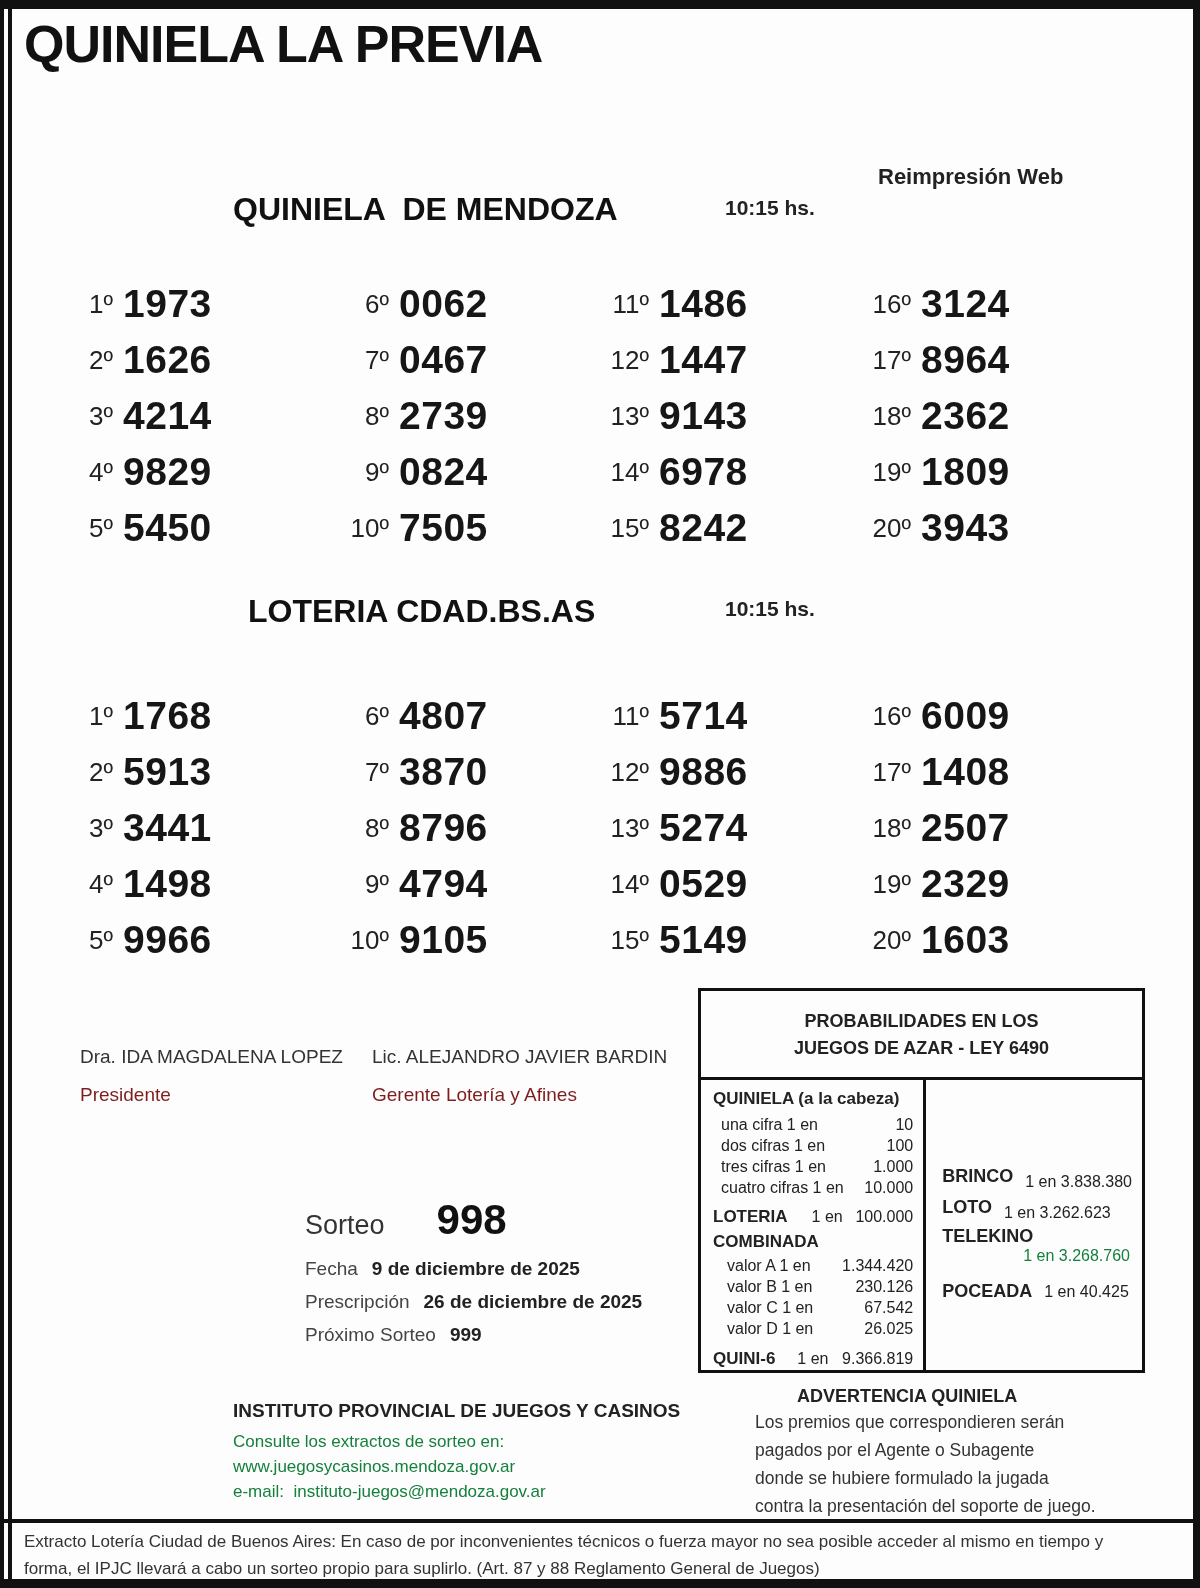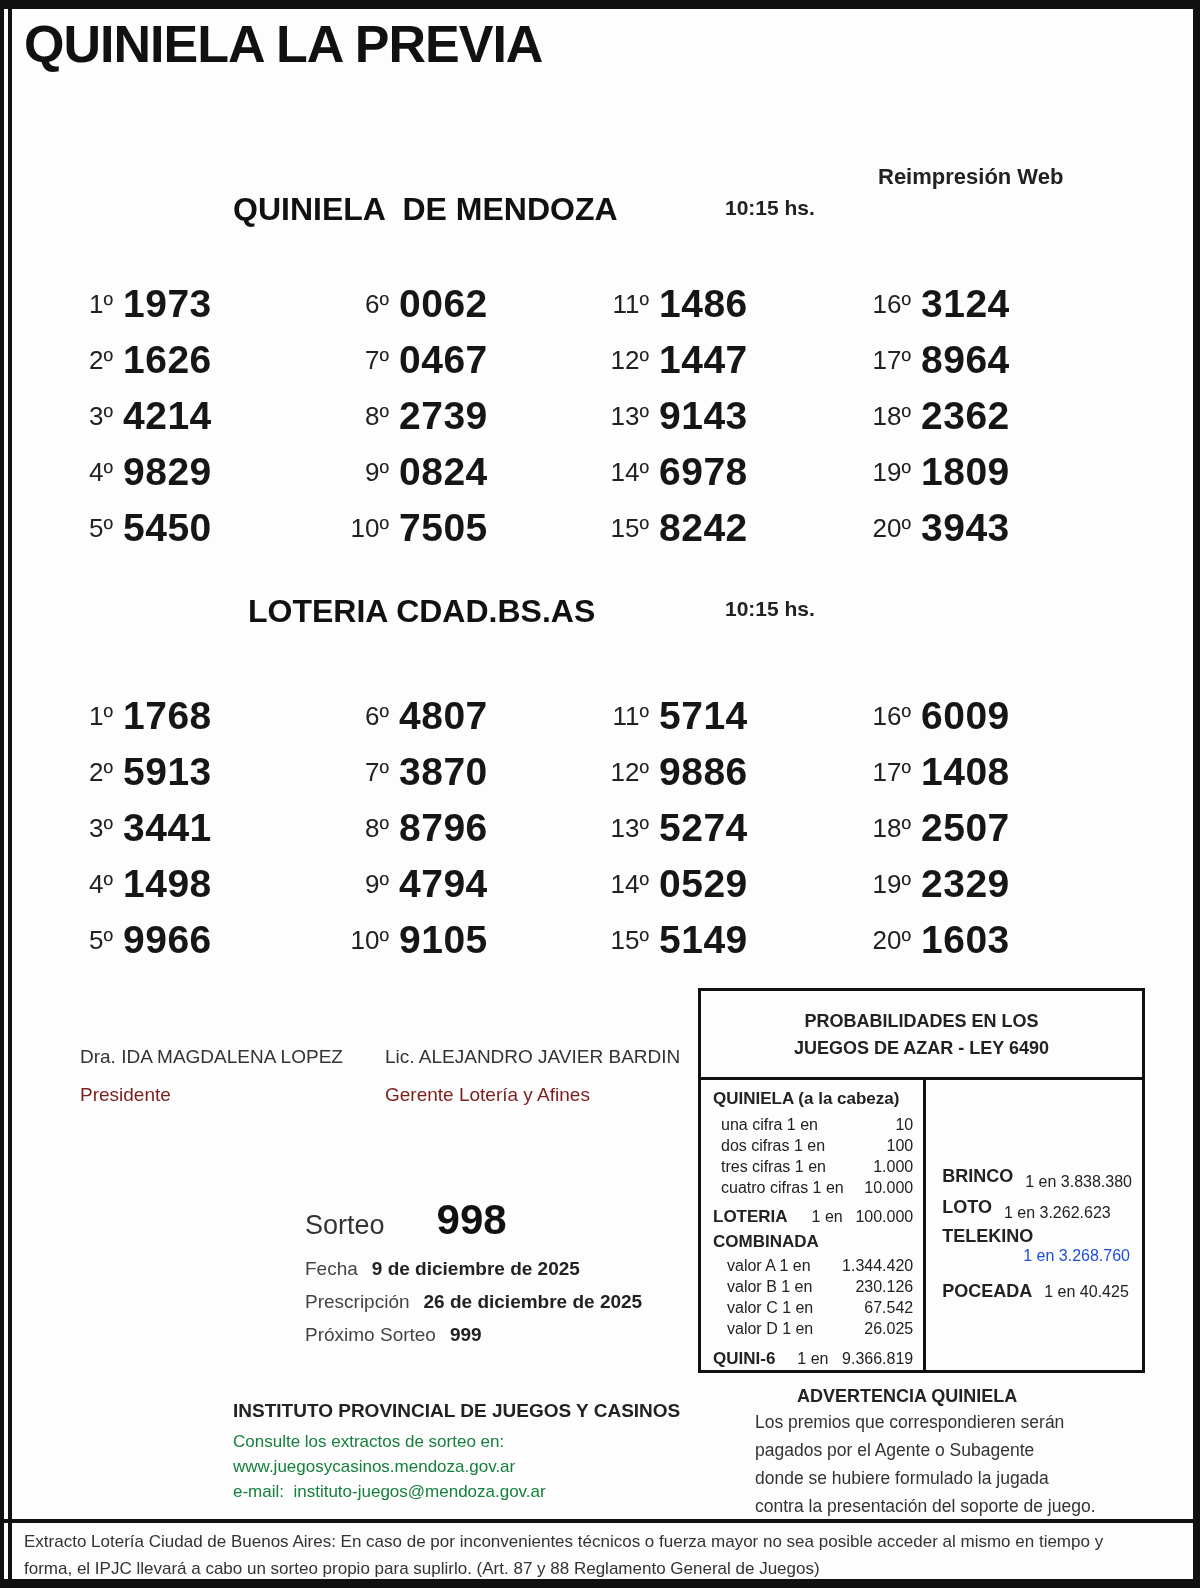--- a/index.html
+++ b/index.html
@@ -66,21 +66,21 @@
   .indent1{padding-left:8px;}
   .indent2{padding-left:14px;line-height:22px;}
   .row-loteria{margin-top:8px;align-items:baseline;}
   .row-loteria .mid{margin-left:24px;font-size:16px;}
   .row-comb{margin-top:5px;}
   .row-quini{margin-top:9px;align-items:baseline;}
   .row-quini .mid{margin-left:22px;font-size:16px;}
   .game{display:flex;align-items:flex-start;}
   .g-name{font-size:18px;font-weight:bold;color:#222;}
   .g-val{font-size:16px;color:#222;margin-left:12px;padding-top:7px;white-space:nowrap;}
-  .g-val-line{font-size:16px;color:#1d4ed8;text-align:right;padding-right:2px;white-space:nowrap;}
+  .g-val-line{font-size:16px;color:#15803d;text-align:right;padding-right:2px;white-space:nowrap;}
   .mt6{margin-top:6px;} .mt4{margin-top:4px;} .mt14{margin-top:16px;}
 
   .adv-title{left:797px;top:1386px;font-size:18px;font-weight:bold;color:#222;}
   .adv-lines{left:755px;top:1408px;width:400px;}
   .adv-lines div{font-size:17.5px;color:#333;line-height:28px;white-space:pre;}
 
   .inst-block{left:233px;top:1400px;}
   .inst-name{font-size:19px;font-weight:bold;color:#222;}
   .inst-lines{margin-top:7px;}
   .inst-lines div{font-size:17px;color:#15803d;line-height:25px;white-space:pre;}
@@ -310,21 +310,21 @@
       <div class="result-cell">
         <span class="ord">20º</span>
         <span class="num">1603</span>
       </div>
     </div>
 
   <div class="abs official" style="left:80px;top:1046px;">
     <div class="o-name">Dra. IDA MAGDALENA LOPEZ</div>
     <div class="o-role">Presidente</div>
   </div>
-  <div class="abs official" style="left:385px;top:1046px;">
+  <div class="abs official" style="left:372px;top:1046px;">
     <div class="o-name">Lic. ALEJANDRO JAVIER BARDIN</div>
     <div class="o-role">Gerente Lotería y Afines</div>
   </div>
 
   <div class="abs draw-block">
     <div class="sorteo-line">
       <span class="sorteo-label">Sorteo</span>
       <span class="sorteo-number">998</span>
     </div>
     <div class="draw-row" style="margin-top:14px;">

